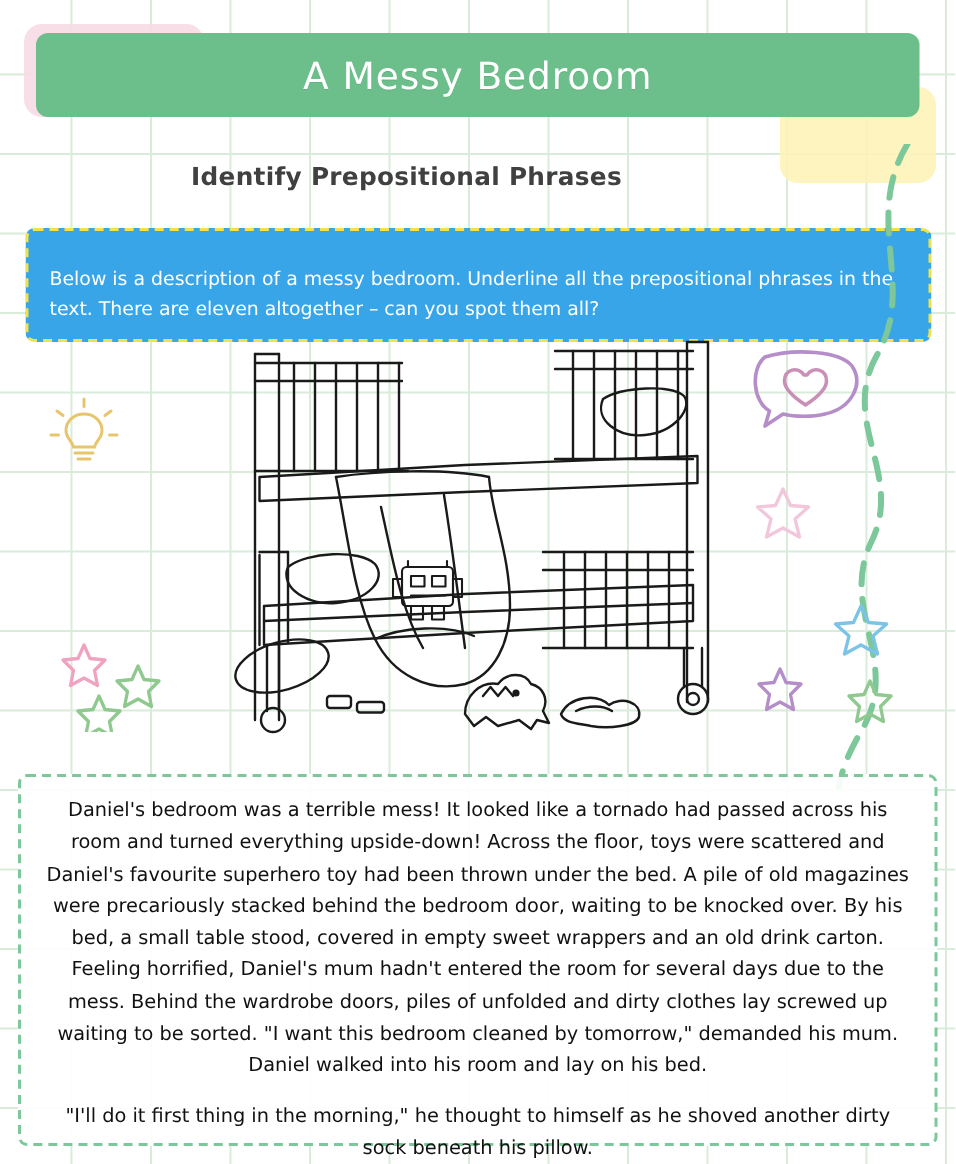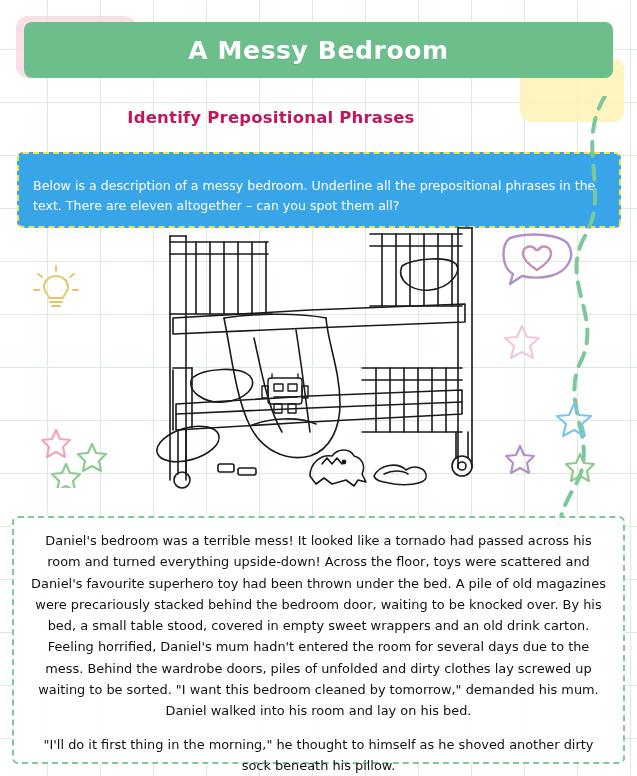--- a/index.html
+++ b/index.html
@@ -62,33 +62,33 @@
     border-radius: 8px;
     display: flex;
     align-items: center;
     justify-content: center;
   }
   .title-banner .title-text {
     color: #ffffff;
     font-size: 25px;
     letter-spacing: .6px;
     font-family: "DejaVu Sans", sans-serif;
-    font-weight: bold;
+    font-weight: normal;
     text-shadow: 0 1px 0 rgba(0,0,0,.08);
   }
 
   
   .subtitle {
     position: absolute;
     left: 0; top: 108px;
     width: 542px;
     text-align: center;
     font-size: 16.5px;
     font-weight: bold;
-    color: #be185d;
+    color: #404040;
     letter-spacing: .2px;
   }
 
   
   .instruction {
     position: absolute;
     left: 17px; top: 152px;
     width: 604px;
     box-sizing: border-box;
     background: #37a5e8;

